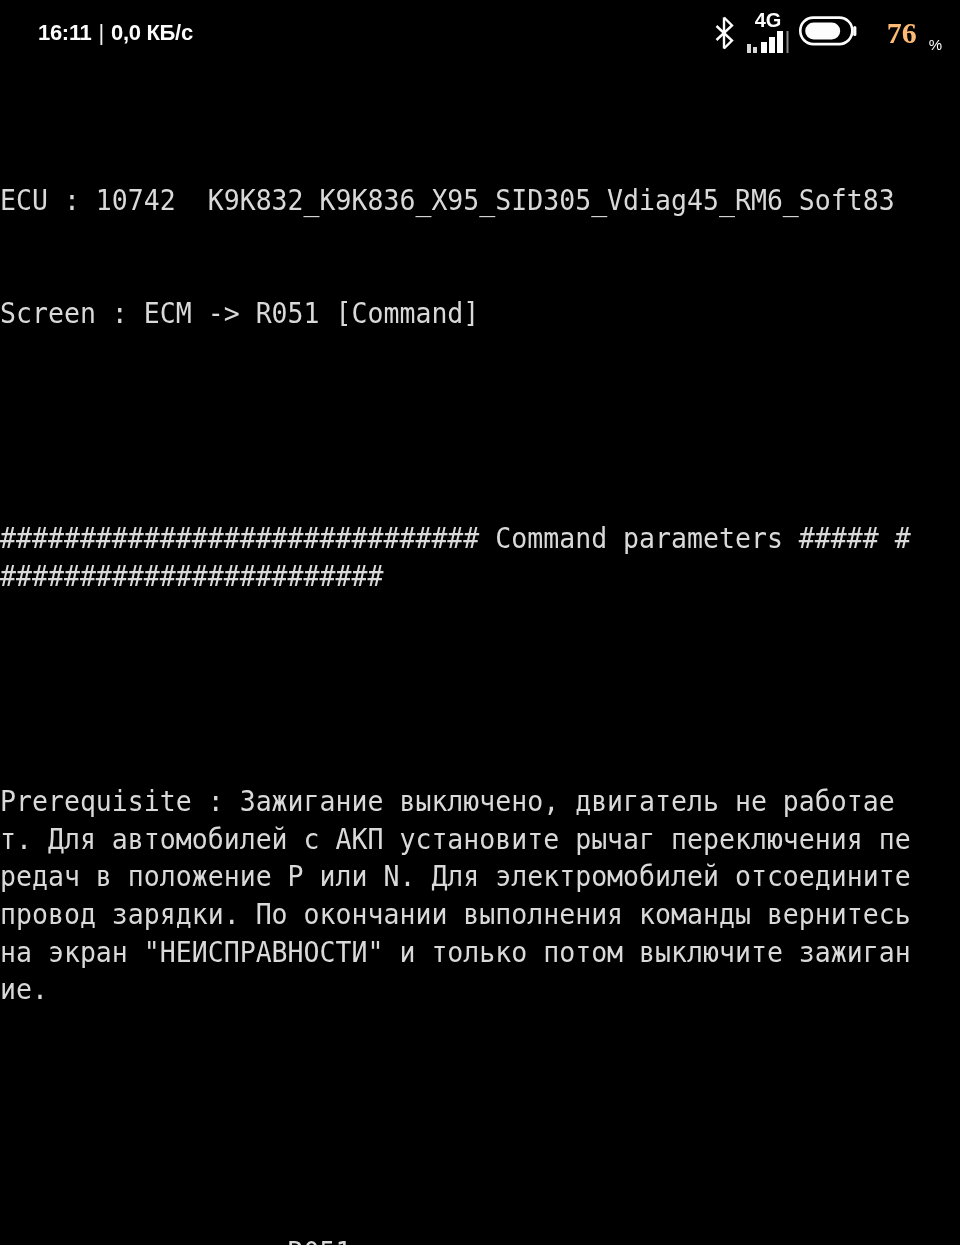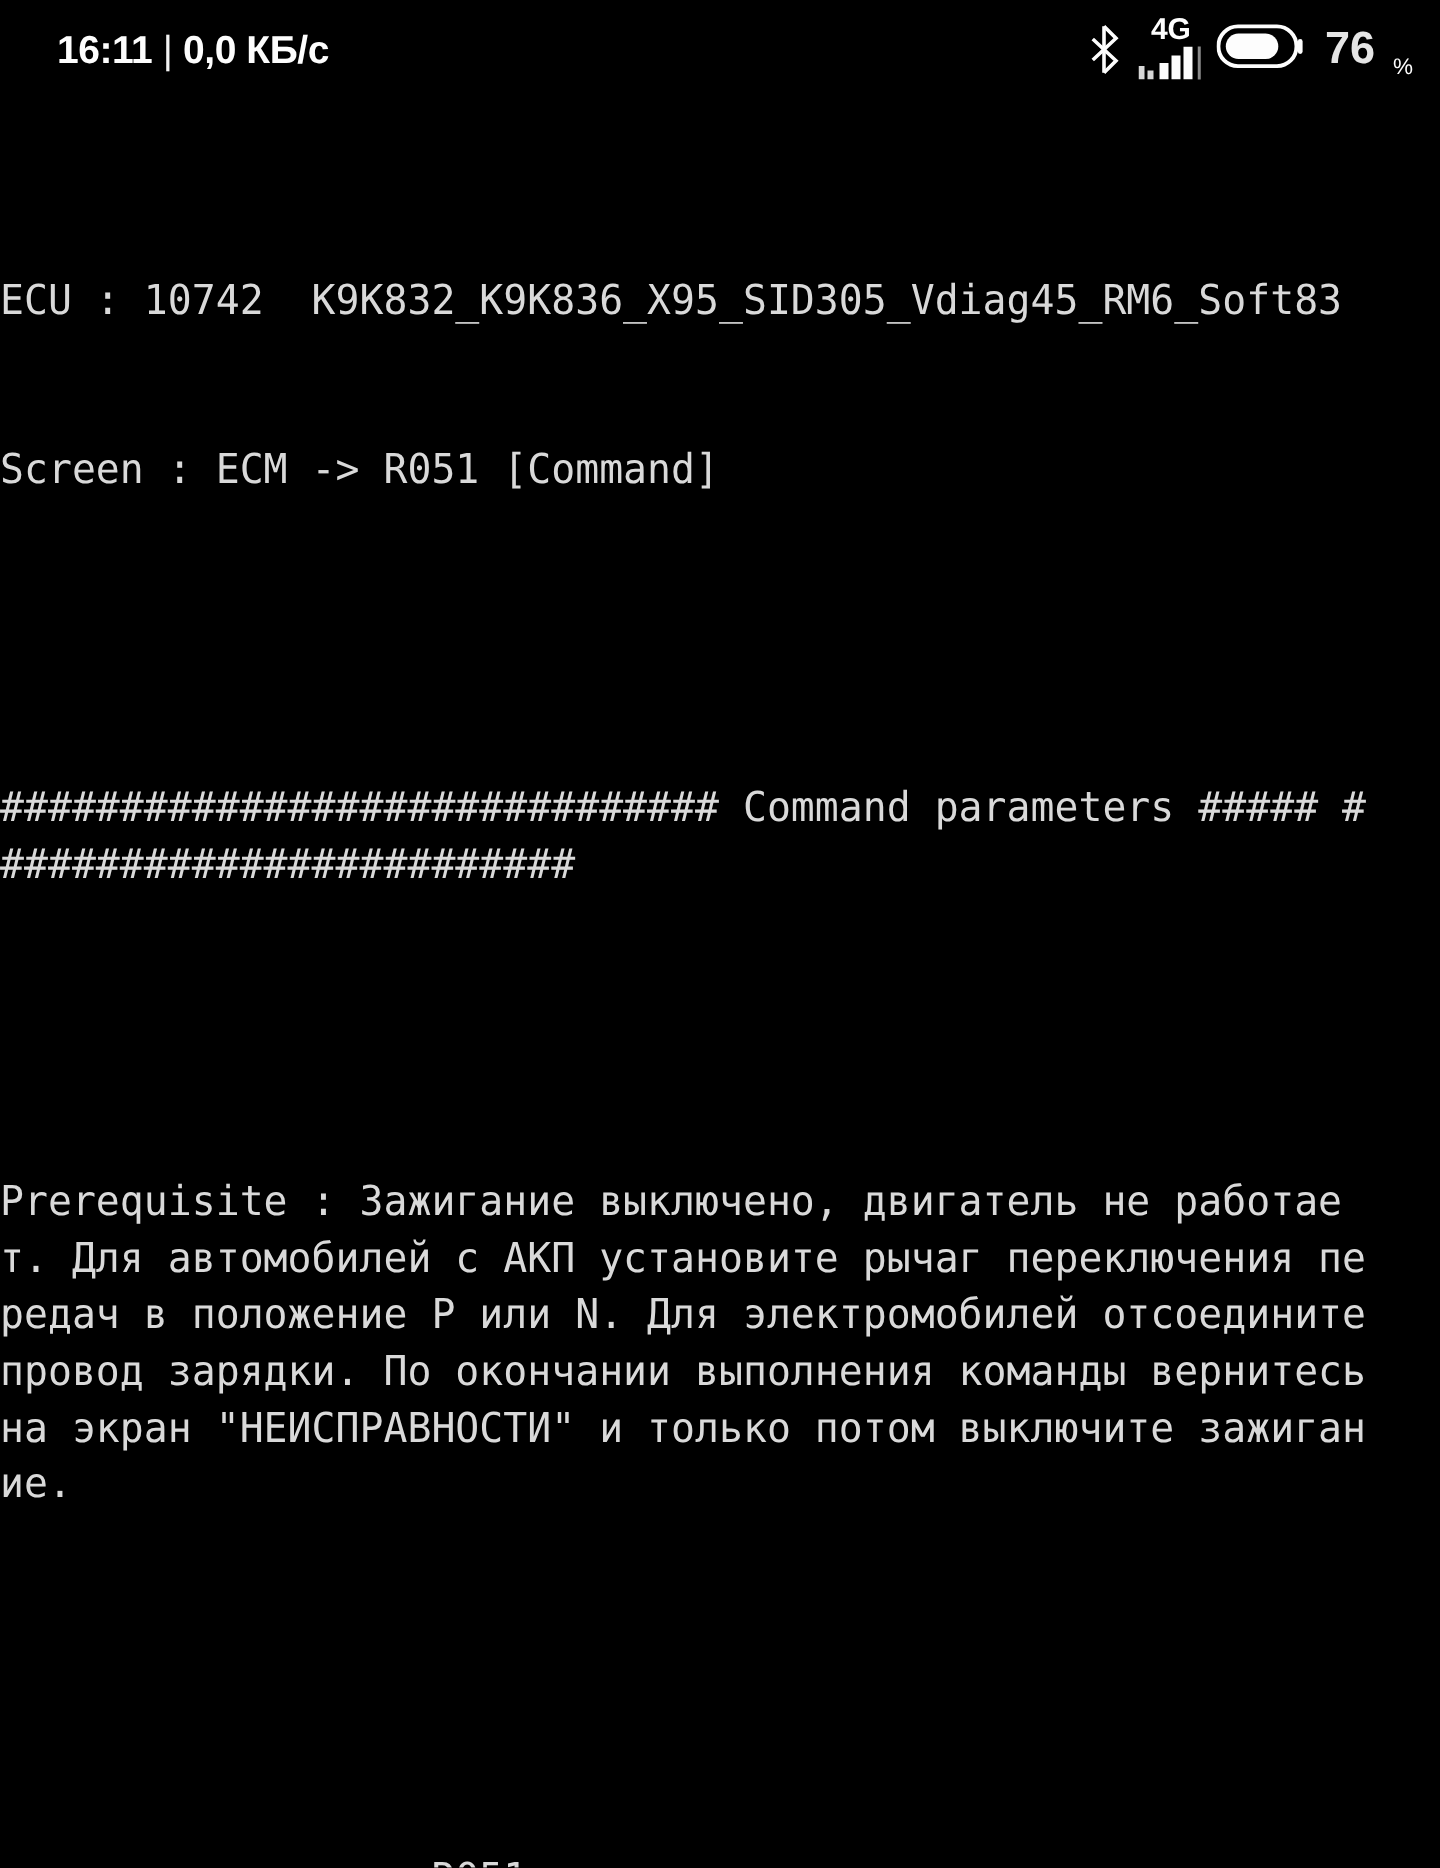--- a/index.html
+++ b/index.html
@@ -23,21 +23,21 @@
     display: flex;
     align-items: center;
     justify-content: space-between;
     background: #000;
   }
   #status-left {
     display: flex;
     align-items: baseline;
     font-family: "Liberation Sans", sans-serif;
     font-weight: bold;
-    font-size: 26px;
+    font-size: 22px;
     letter-spacing: -0.3px;
     color: #fdfdfd;
     white-space: nowrap;
   }
   #status-left .sep {
     margin: 0 7px;
     font-weight: normal;
     color: #f2f2f2;
   }
   #status-right {
@@ -56,25 +56,25 @@
   }
   .sig-gen {
     font-family: "Liberation Sans", sans-serif;
     font-weight: bold;
     font-size: 20px;
     margin-bottom: 1px;
     margin-left: 8px;
     color: #fdfdfd;
   }
   .batt-pct {
-    font-family: Liberation Sans, sans-serif;
+    font-family: Liberation Serif, serif;
     font-weight: bold;
     font-size: 30px;
-    color: #e5e5e5;
-    margin-left: 4px;
+    color: #fdba74;
+    margin-left: 20px;
   }
   .batt-unit {
     font-family: "Liberation Sans", sans-serif;
     font-size: 15px;
     color: #fdfdfd;
     margin-left: 2px;
     align-self: flex-end;
     padding-bottom: 3px;
   }
 

